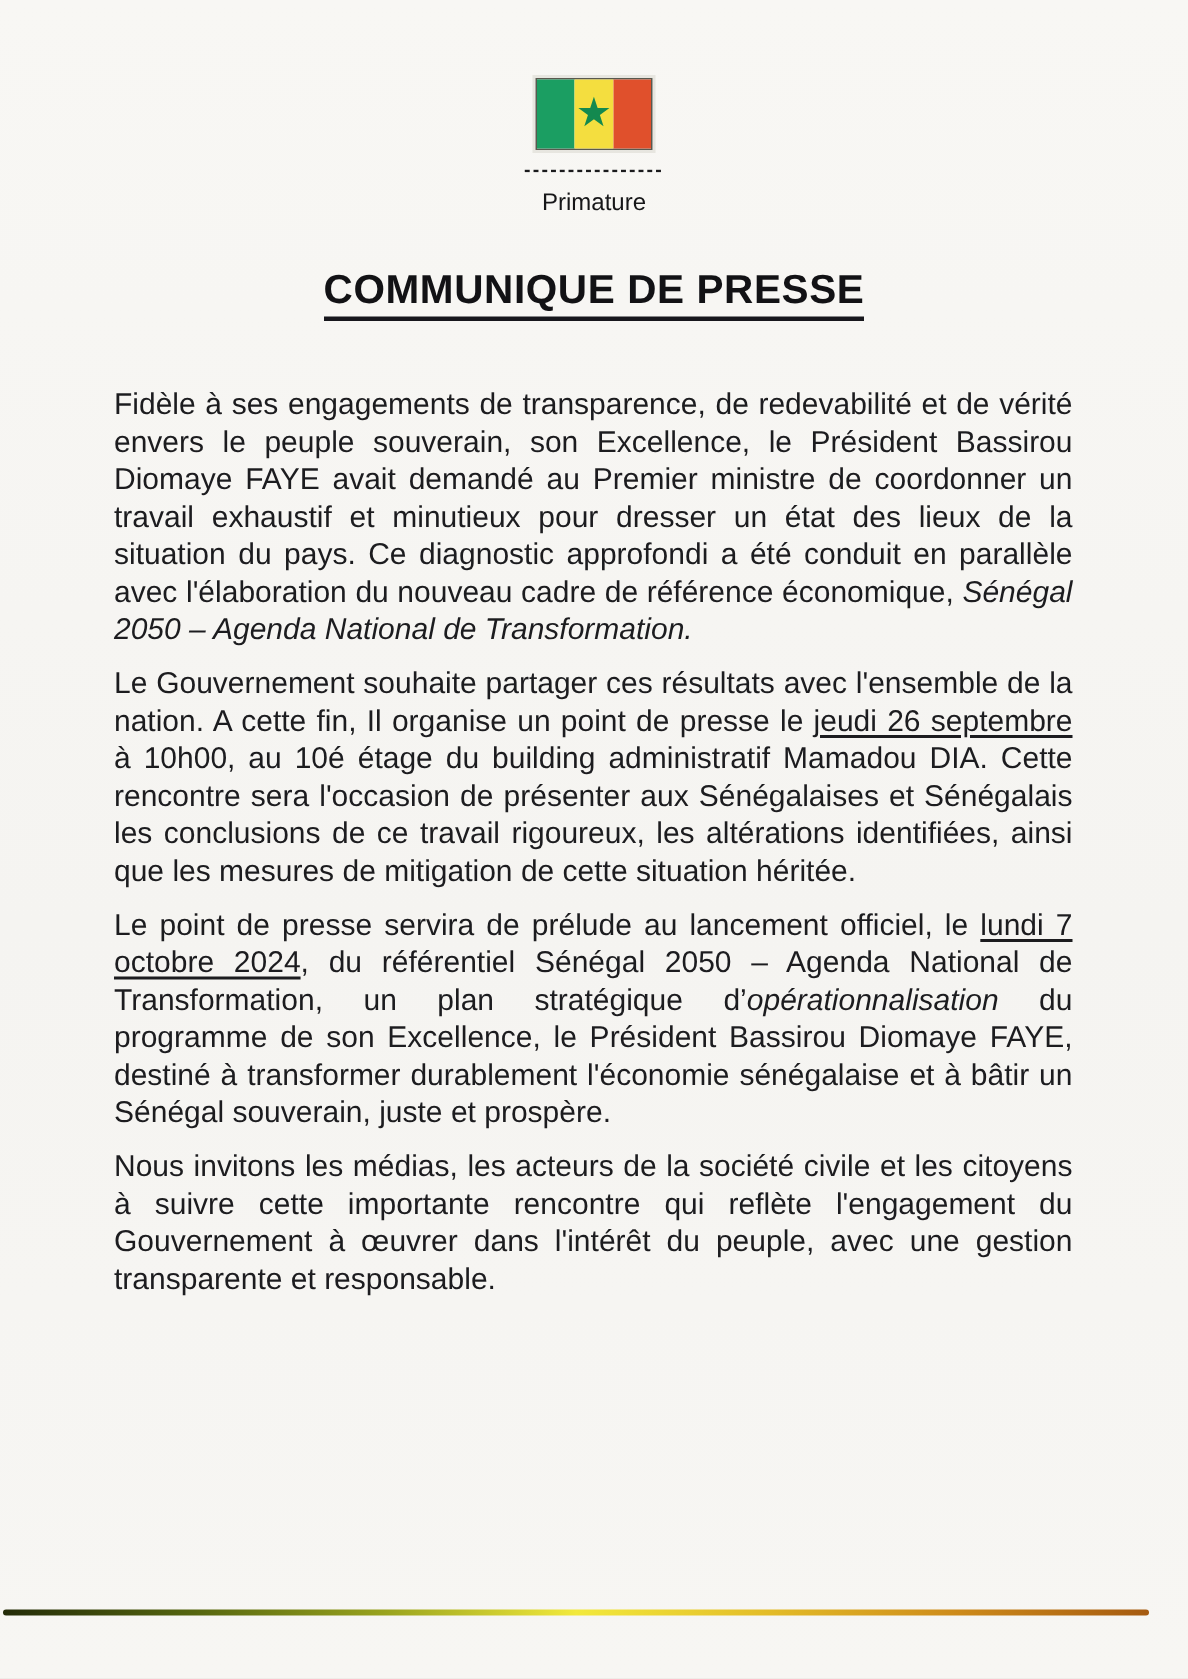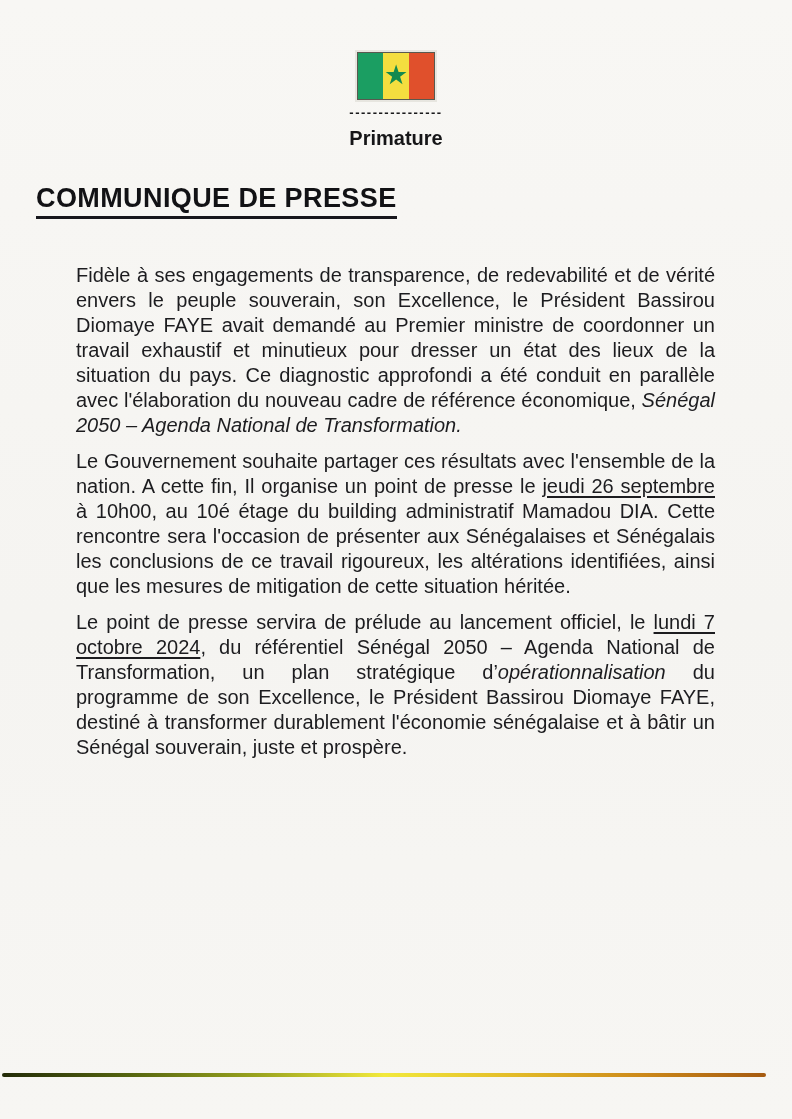--- a/index.html
+++ b/index.html
@@ -45,25 +45,25 @@
     margin-top: 3px;
     font-size: 14.5px; font-weight: 600; color: #222226;
   }
   .divider-dashes {
     margin-top: 5px;
     font-size: 13px; font-weight: bold; letter-spacing: 1.5px;
     color: #1a1a1c;
   }
   .office {
     margin-top: 7px;
-    font-size: 20px; font-weight: bold; color: #161618;
+    font-size: 16px; font-weight: normal; color: #161618;
   }
 
   
-  .title-wrap { text-align: left; margin-top: 33px; padding-left: 36px; }
+  .title-wrap { text-align: center; margin-top: 33px; }
   .doc-title {
     display: inline-block;
     font-size: 27px; font-weight: bold; letter-spacing: 0.4px;
     color: #121215;
     border-bottom: 3px solid #17171c;
     padding-bottom: 2px;
   }
 
   
   .body-text {
@@ -115,17 +115,18 @@
   </div>
 
   <div class="title-wrap">
     <span class="doc-title">COMMUNIQUE DE PRESSE</span>
   </div>
 
   <div class="body-text">
       <p><span>Fidèle à ses engagements de transparence, de redevabilité et de vérité envers le peuple souverain, son Excellence, le Président Bassirou Diomaye FAYE avait demandé au Premier ministre de coordonner un travail exhaustif et minutieux pour dresser un état des lieux de la situation du pays. Ce diagnostic approfondi a été conduit en parallèle avec l'élaboration du nouveau cadre de référence économique, </span><span class="i">Sénégal 2050 – Agenda National de Transformation.</span></p>
       <p><span>Le Gouvernement souhaite partager ces résultats avec l'ensemble de la nation. A cette fin, Il  organise un </span><span class="b">point de presse</span><span> le </span><span class="b u">jeudi 26 septembre</span><span class="b"> à 10h00, au 10é étage du building administratif Mamadou DIA</span><span>. Cette rencontre sera l'occasion de présenter aux Sénégalaises et Sénégalais les conclusions de ce travail rigoureux, les altérations identifiées, ainsi que les mesures de mitigation de cette situation héritée.</span></p>
       <p><span>Le point de presse servira de prélude au lancement officiel, le </span><span class="b u">lundi 7 octobre 2024</span><span>, du référentiel Sénégal 2050 – Agenda National de Transformation, un plan stratégique d’</span><span class="b i">opérationnalisation</span><span> du programme de son Excellence, le Président Bassirou Diomaye FAYE, destiné à transformer durablement l'économie sénégalaise et à bâtir un Sénégal souverain, juste et prospère.</span></p>
+      <p><span>Nous invitons les médias, les acteurs de la société civile et les citoyens à suivre cette importante rencontre qui reflète l'engagement du Gouvernement à œuvrer dans l'intérêt du peuple, avec une gestion transparente et responsable.</span></p>
     </div>
 
   <div class="footer-accent-bar" style="background: linear-gradient(90deg, rgb(35, 43, 8), rgb(85, 101, 15), rgb(153, 163, 30), rgb(242, 233, 60), rgb(227, 188, 40), rgb(205, 138, 26), rgb(165, 90, 16));"></div>
 
 </div>
 
 </body></html>

